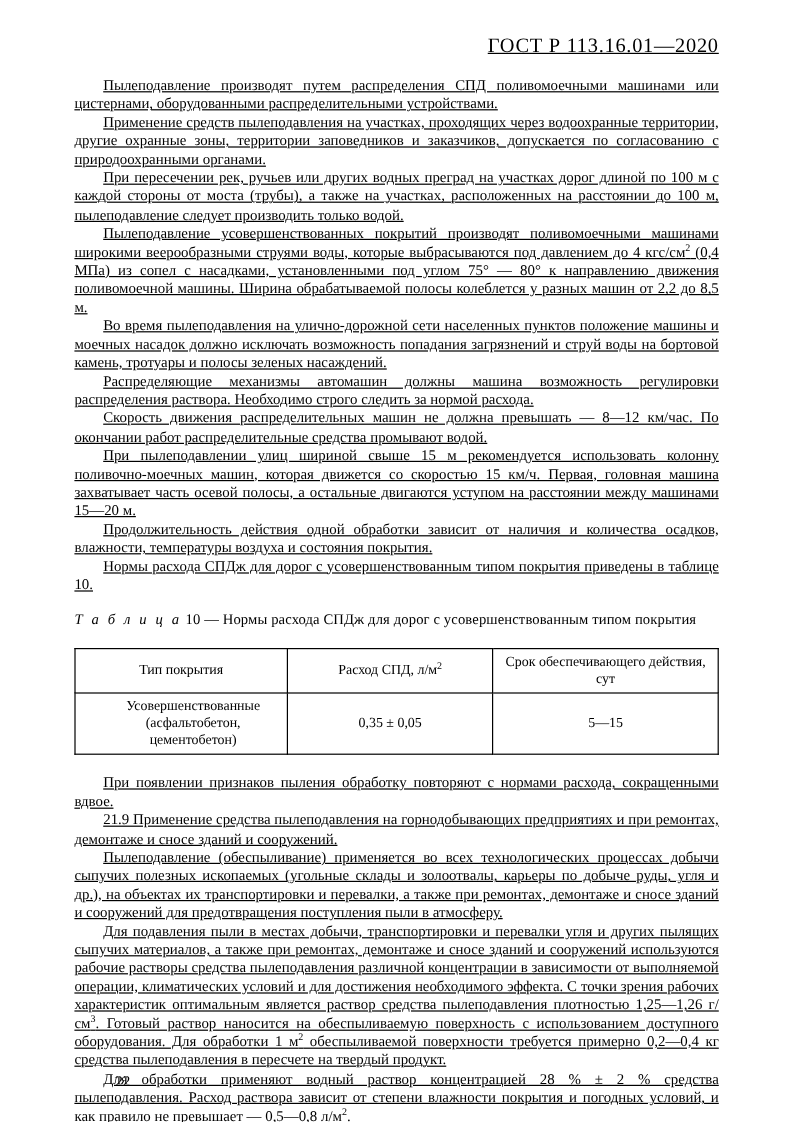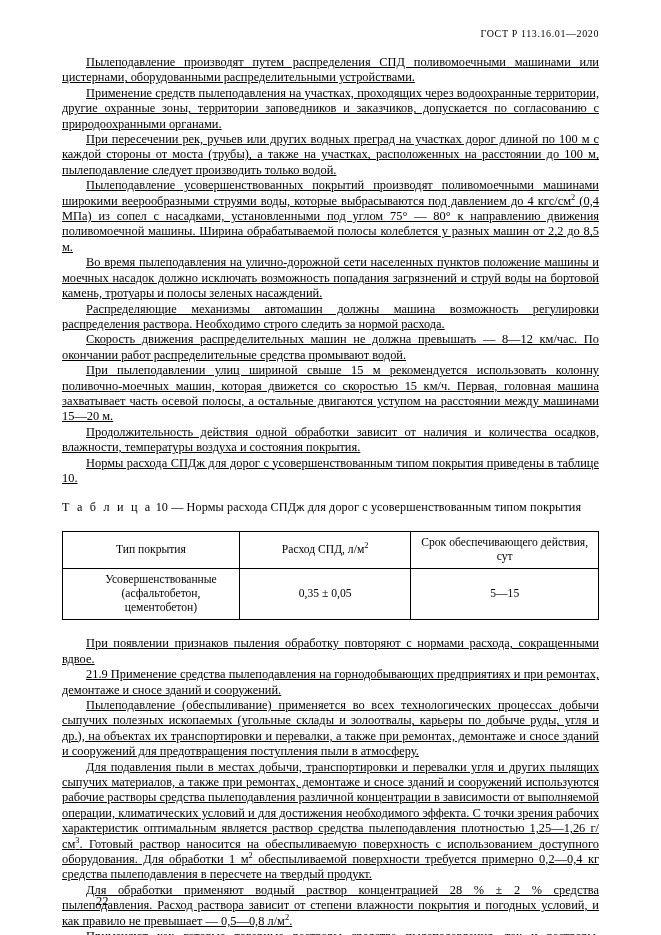--- a/index.html
+++ b/index.html
@@ -17,25 +17,26 @@
   }
   .page {
     position: relative;
     width: 661px;
     height: 935px;
     box-sizing: border-box;
     padding: 28px 62px 0 62px;
   }
   .doc-header {
     text-align: right;
-    font-size: 10px;
+    font-size: 17px;
     letter-spacing: 0.6px;
     font-family: "Liberation Serif", serif;
     margin-bottom: 16px;
     white-space: nowrap;
+    text-decoration: underline;
   }
   p.para {
     margin: 0;
     font-size: 12.4px;
     line-height: 15.4px;
     text-align: justify;
     text-indent: 24px;
     hyphens: none;
     text-decoration: underline;
   }
@@ -44,20 +45,21 @@
     vertical-align: super;
     line-height: 0;
   }
   .table-caption {
     font-size: 12.2px;
     margin: 14px 0 6px 0;
     letter-spacing: 0.1px;
   }
   .table-caption .sp {
     letter-spacing: 2.2px;
+    font-style: italic;
   }
   table.data {
     border-collapse: collapse;
     width: 100%;
     table-layout: fixed;
     margin: 16px 0 4px 0;
   }
   table.data th, table.data td {
     border: 1px solid #000000;
     text-align: center;

